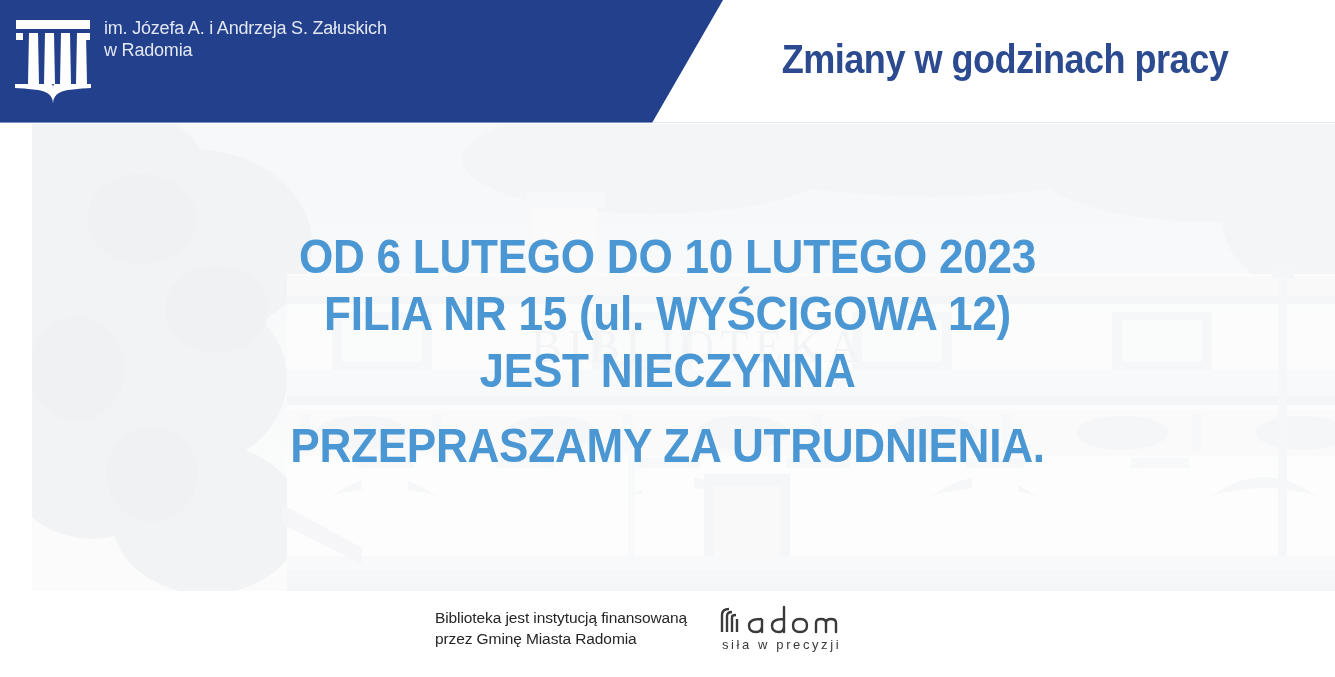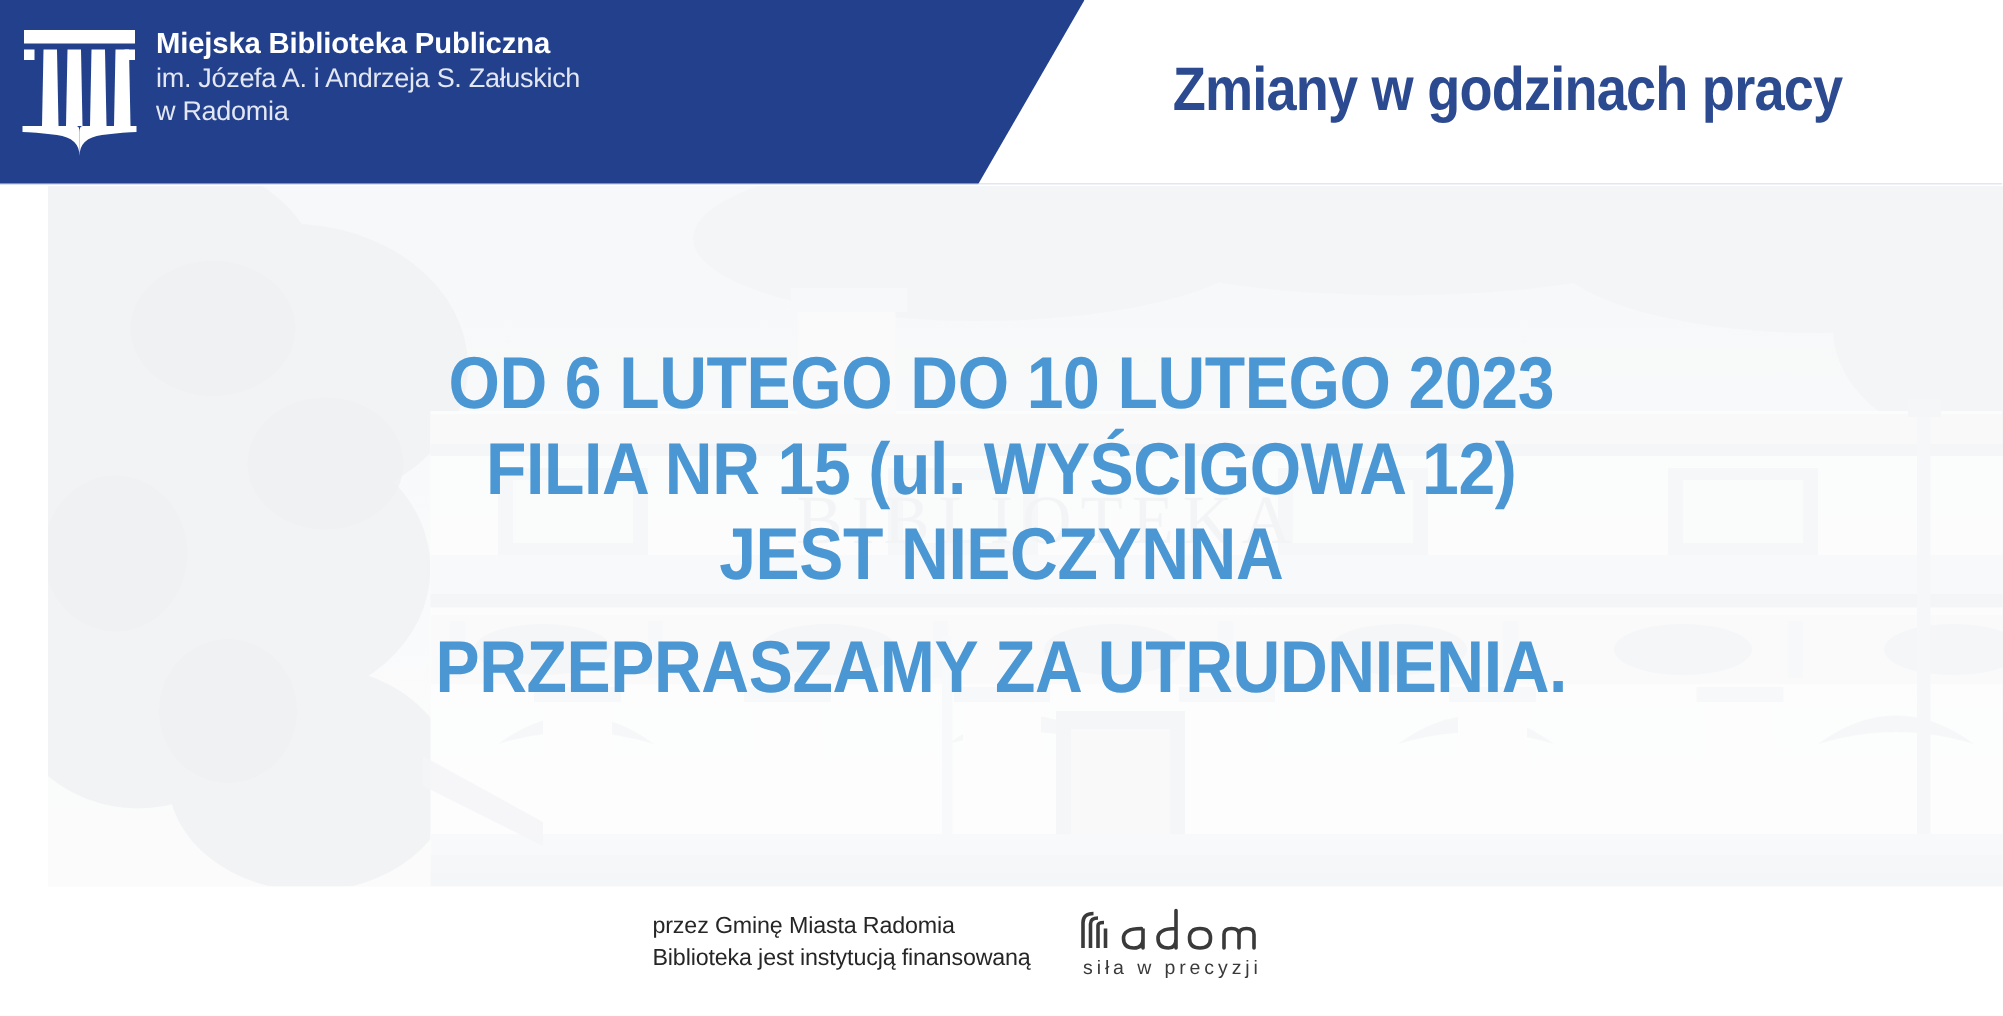--- a/index.html
+++ b/index.html
@@ -165,21 +165,20 @@
         <polygon points="33,15 42,15 43,66 32,66" fill="#ffffff"></polygon>
         <polygon points="49,15 58,15 59,66 48,66" fill="#ffffff"></polygon>
         <polygon points="65,15 74,15 75,66 64,66" fill="#ffffff"></polygon>
 
         <path d="M3 66 H39 Q41 66 41 70 V86 Q41 74 26 72 Q10 70 3 70 Z" fill="#ffffff"></path>
         <path d="M79 66 H43 Q41 66 41 70 V86 Q41 74 56 72 Q72 70 79 70 Z" fill="#ffffff"></path>
       </svg>
     </div>
 
     <div class="logo-text">
-      <div class="logo-line1">Miejska Biblioteka Publiczna</div>
       <div class="logo-line2">im. Józefa A. i Andrzeja S. Załuskich</div>
       <div class="logo-line3">w Radomia</div>
     </div>
 
     <div class="header-title">Zmiany w godzinach pracy</div>
     <div class="header-underline"></div>
   </div>
 
   <div class="photo-band">
     <svg width="1335" height="467" viewBox="0 0 1335 467" xmlns="http://www.w3.org/2000/svg">
@@ -308,22 +307,22 @@
   <div class="message">
     <span class="ln">OD 6 LUTEGO DO 10 LUTEGO 2023</span>
     <span class="ln">FILIA NR 15 (ul. WYŚCIGOWA 12)</span>
     <span class="ln">JEST NIECZYNNA</span>
     <span class="gap"></span>
     <span class="ln">PRZEPRASZAMY ZA UTRUDNIENIA.</span>
   </div>
 
   <div class="footer">
     <div class="footer-text">
+      <div>Biblioteka jest instytucją finansowaną</div>
       <div>przez Gminę Miasta Radomia</div>
-      <div>Biblioteka jest instytucją finansowaną</div>
     </div>
 
     <div class="radom-logo">
       <svg width="150" height="52" viewBox="0 0 150 52" xmlns="http://www.w3.org/2000/svg">
         <g fill="none" stroke="#3a3a3a" stroke-width="2.4">
 
           <path d="M5 30 L5 13 Q5 7 12 7"></path>
           <path d="M10 30 L10 14 Q10 10 15 10"></path>
           <path d="M15 30 L15 15 Q15 13 19 13"></path>
           <path d="M20 30 L20 17"></path>

